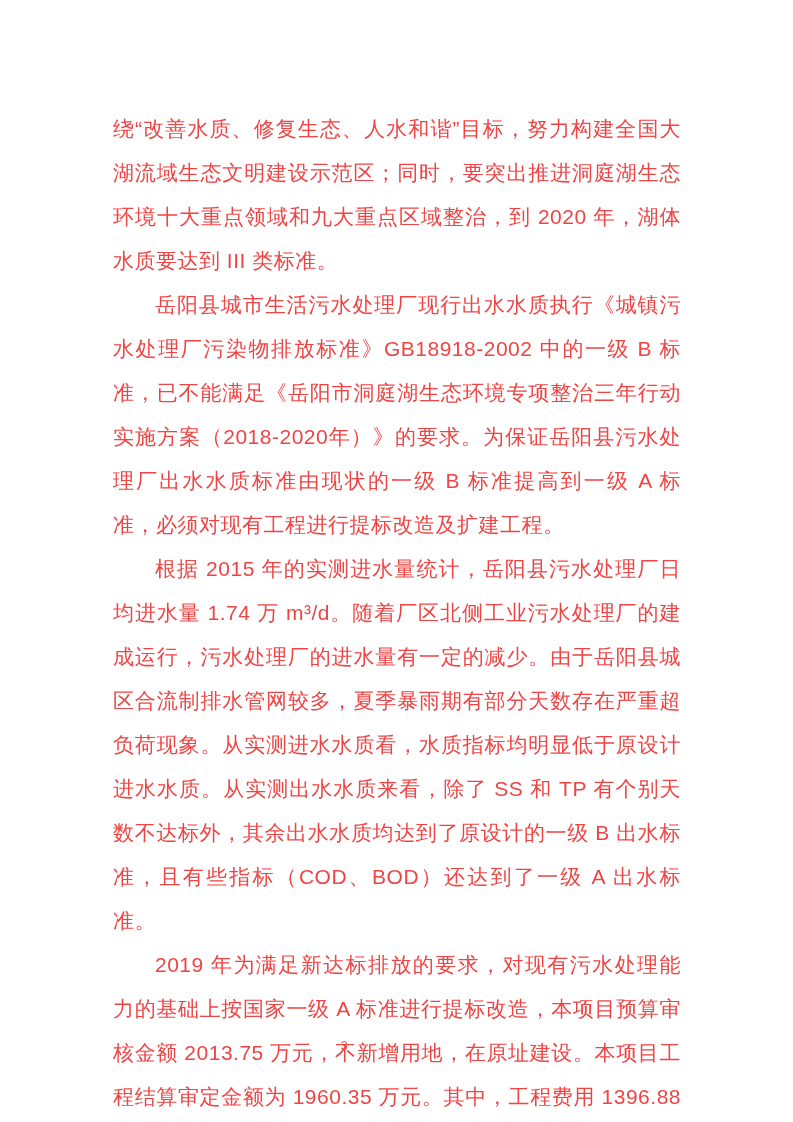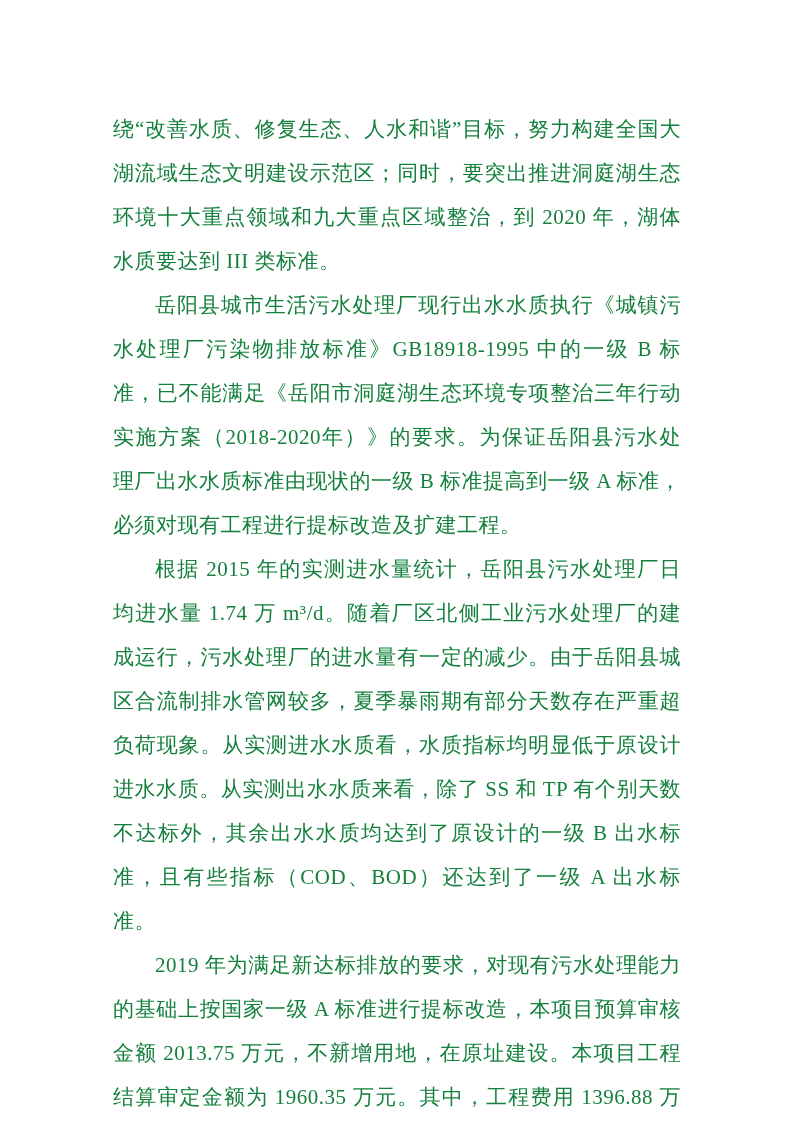--- a/index.html
+++ b/index.html
@@ -6,22 +6,22 @@
     margin: 0;
     padding: 0;
     background: #ffffff;
   }
   .page {
     position: relative;
     width: 688px;
     height: 1122px;
     background: #ffffff;
     overflow: hidden;
-    font-family: Liberation Serif, serif;
-    color: #15803d;
+    font-family: Liberation Sans, sans-serif;
+    color: #ef4444;
   }
   .content {
     position: absolute;
     left: 113px;
     top: 107px;
     width: 568px;
   }
   .content p {
     margin: 0;
     padding: 0;
@@ -42,18 +42,18 @@
     font-size: 13px;
     line-height: 16px;
   }
 </style>
 </head>
 <body>
 
 <div class="page">
   <div class="content">
     <p>绕“改善水质、修复生态、人水和谐”目标，努力构建全国大湖流域生态文明建设示范区；同时，要突出推进洞庭湖生态环境十大重点领域和九大重点区域整治，到 2020 年，湖体水质要达到 III 类标准。</p>
-    <p class="indent">岳阳县城市生活污水处理厂现行出水水质执行《城镇污水处理厂污染物排放标准》GB18918-1995 中的一级 B 标准，已不能满足《岳阳市洞庭湖生态环境专项整治三年行动实施方案（2018-2020年）》的要求。为保证岳阳县污水处理厂出水水质标准由现状的一级 B 标准提高到一级 A 标准，必须对现有工程进行提标改造及扩建工程。</p>
+    <p class="indent">岳阳县城市生活污水处理厂现行出水水质执行《城镇污水处理厂污染物排放标准》GB18918-2002 中的一级 B 标准，已不能满足《岳阳市洞庭湖生态环境专项整治三年行动实施方案（2018-2020年）》的要求。为保证岳阳县污水处理厂出水水质标准由现状的一级 B 标准提高到一级 A 标准，必须对现有工程进行提标改造及扩建工程。</p>
     <p class="indent">根据 2015 年的实测进水量统计，岳阳县污水处理厂日均进水量 1.74 万 m³/d。随着厂区北侧工业污水处理厂的建成运行，污水处理厂的进水量有一定的减少。由于岳阳县城区合流制排水管网较多，夏季暴雨期有部分天数存在严重超负荷现象。从实测进水水质看，水质指标均明显低于原设计进水水质。从实测出水水质来看，除了 SS 和 TP 有个别天数不达标外，其余出水水质均达到了原设计的一级 B 出水标准，且有些指标（COD、BOD）还达到了一级 A 出水标准。</p>
     <p class="indent">2019 年为满足新达标排放的要求，对现有污水处理能力的基础上按国家一级 A 标准进行提标改造，本项目预算审核金额 2013.75 万元，不新增用地，在原址建设。本项目工程结算审定金额为 1960.35 万元。其中，工程费用 1396.88 万元，工程建设其他</p>
   </div>
   <div class="page-footer">3</div>
 </div>
 
 </body></html>

